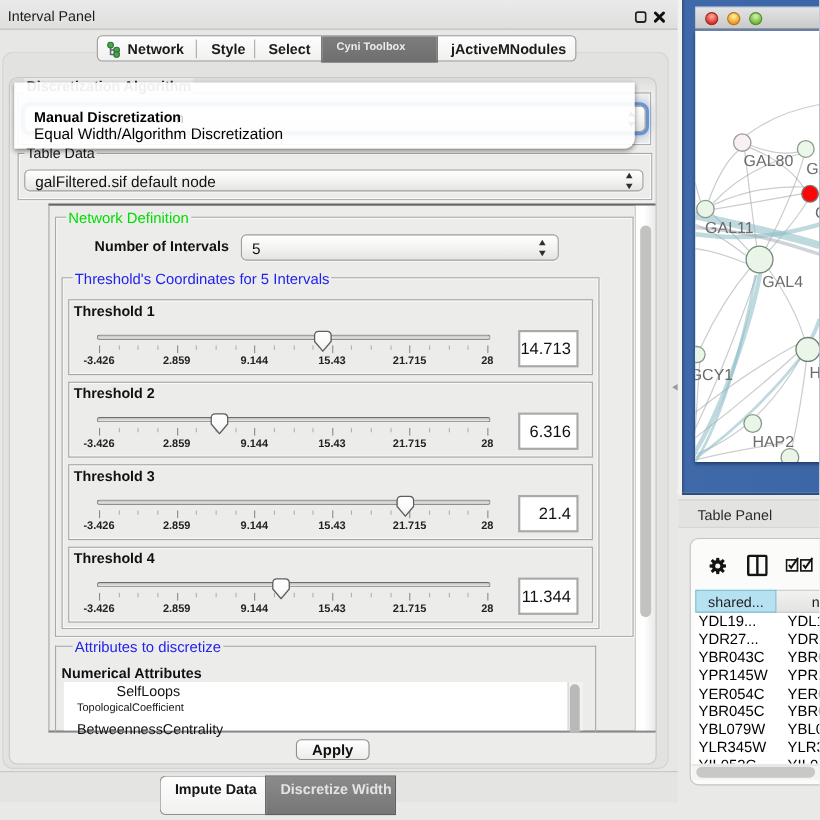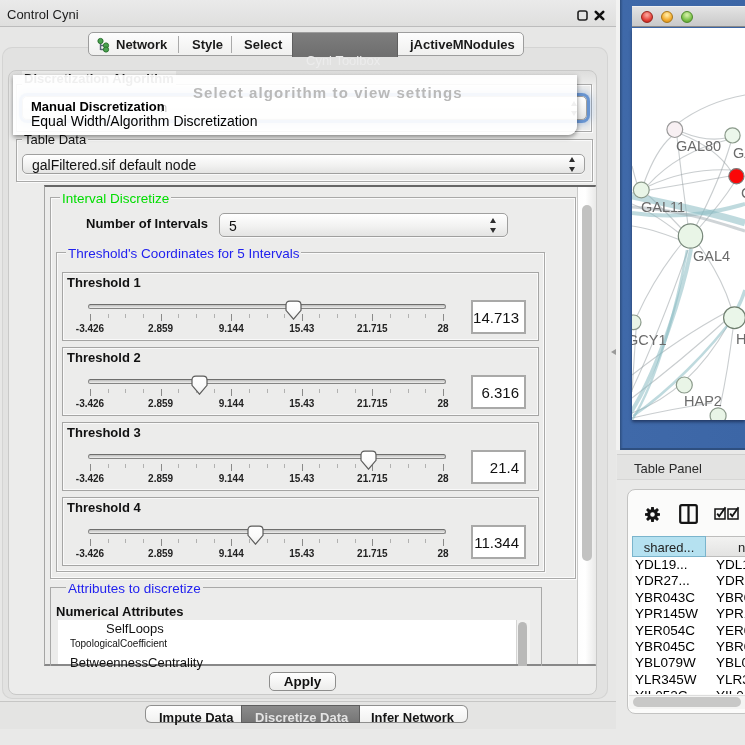--- a/index.html
+++ b/index.html
@@ -8,59 +8,59 @@
 
 #cp{left:0;top:0;width:616px;height:729px;background:#e7e7e6;border-bottom:1px solid #cdcdcc;}
 #titlebar{left:0;top:0;width:616px;height:27px;background:linear-gradient(#eaeaea,#dfdfde);border-bottom:1px solid #bcbcbc;}
 #titlebar .t{position:absolute;left:7px;top:7px;font-size:13px;color:#1c1c1c;}
 .tbicon{position:absolute;top:10px;}
 
 #tabbar{z-index:5;left:88px;top:32px;width:436px;height:24px;background:linear-gradient(#fdfdfd,#f0f0ef);border:1px solid #9d9d9d;border-radius:5px;}
 .tabtxt{position:absolute;top:4px;font-size:13px;font-weight:bold;color:#1a1a1a;white-space:nowrap;}
 .tabsep{position:absolute;top:3px;width:1px;height:17px;background:#aaa;}
 #seltab{position:absolute;left:203px;top:0px;width:106px;height:24px;background:linear-gradient(#7d7d7d,#6e6e6e);border-left:1px solid #5f5f5f;border-right:1px solid #5f5f5f;}
-#seltab span{position:absolute;left:13px;top:20px;font-size:13px;font-weight:normal;color:#ececec;white-space:nowrap;}
+#seltab span{position:absolute;left:13px;top:4px;font-size:10px;font-weight:bold;color:#ececec;white-space:nowrap;}
 
 #panelA{left:2px;top:47px;width:606px;height:652px;border-radius:10px;background:#e2e2e1;box-shadow:inset 0 0 0 1px #d4d4d3;}
 #panelB{left:8px;top:70px;width:589px;height:625px;border:1px solid #c9c9c8;border-radius:8px;background:linear-gradient(#dddddc,#ececeb 14px);}
 .group{border:1px solid #a9a9a8;box-shadow:inset 0 0 0 1px rgba(255,255,255,.75),1px 1px 0 rgba(255,255,255,.75);}
 .gtitle{position:absolute;font-size:13px;background:#ececeb;padding:0 2px;white-space:nowrap;}
 .blab{font-size:13px;font-weight:bold;color:#111;white-space:nowrap;position:absolute;}
 
 .combo{position:absolute;background:linear-gradient(#ffffff,#f2f2f1 55%,#e4e4e3);border:1px solid #9f9f9e;border-radius:5px;box-shadow:0 1px 0 rgba(255,255,255,.7);}
 .combo .v{position:absolute;left:9px;top:2px;font-size:14px;color:#111;}
 .updn{position:absolute;top:0;width:14px;height:100%;}
 .updn:before{content:"";position:absolute;left:3px;top:calc(50% - 10.5px);border:3.5px solid transparent;border-bottom:5.5px solid #2e2e2e;}
 .updn:after{content:"";position:absolute;left:3px;bottom:calc(50% - 10.5px);border:3.5px solid transparent;border-top:5.5px solid #2e2e2e;}
 
 .track{position:absolute;height:5px;background:linear-gradient(#bdbdbc,#efefee);border:1px solid #858584;border-top-color:#6e6e6d;border-radius:3px;}
 .mtick{position:absolute;top:0;width:1px;height:7px;background:#8a8a89;}
 .tlab{position:absolute;top:9px;font-size:10px;font-weight:bold;color:#222;transform:translateX(-50%);}
 .vbox{position:absolute;width:55px;height:34px;background:#fff;border:2px solid #a9a9a8;font-size:15px;color:#111;text-align:right;padding:7px 5px 0 0;}
 .thpanel{position:absolute;left:62px;width:477px;height:69px;border:1px solid #a5a5a4;box-shadow:inset 0 0 0 1px rgba(255,255,255,.7);background:#ececeb;}
 
-.seg{position:absolute;top:705px;height:18px;background:linear-gradient(#fefefe,#f1f1f0);border:1px solid #8f8f8e;}
+.seg{position:absolute;top:705px;height:36px;background:linear-gradient(#fefefe,#f1f1f0);border:1px solid #8f8f8e;}
 .seg span{position:absolute;top:4px;font-size:13px;font-weight:bold;color:#151515;white-space:nowrap;}
 
 #bluewin{left:620px;top:0;width:125px;height:450px;background:linear-gradient(90deg,#2e4f80 0,#3f69a9 3px,#3c66a6);border-bottom:2px solid #2e4f80;}
 #ntitle{left:632px;top:6px;width:113px;height:21px;background:linear-gradient(#e3e3e3,#c9c9c9);border-top:1px solid #f0f0f0;border-bottom:1px solid #8a8a8a;}
 .light{position:absolute;top:4px;width:12px;height:12px;border-radius:50%;}
 #canvas{left:632px;top:28px;width:113px;height:392px;background:#fff;box-shadow:0 2px 3px rgba(0,0,20,.45);}
 #tpbar{left:617px;top:454px;width:128px;height:26px;background:#e3e3e2;border-top:1px solid #cfcfce;border-bottom:1px solid #d6d6d5;}
 #tpbar span{position:absolute;left:17px;top:6px;font-size:13px;color:#2a2a2a;}
 #tpanel{left:627px;top:489px;width:125px;height:225px;background:#fbfbfa;border:1px solid #c3c3c2;border-radius:8px;}
 #rbg{left:616px;top:450px;width:129px;height:295px;background:#eaeae9;z-index:-1;}
 </style></head>
 <body>
 <div id="stage">
 <div id="rbg" class="abs"></div>
 <div id="cp" class="abs"></div>
 <div class="abs" style="left:616px;top:0;width:5px;height:450px;background:#f2f2f1;"></div>
 <div id="titlebar" class="abs">
-      <span class="t">Control Cyni</span>
+      <span class="t">Interval Panel</span>
   <svg class="tbicon" style="left:577px" width="11" height="11">
         <rect x="1" y="1" width="9" height="9" rx="2" fill="none" stroke="#222" stroke-width="1.6"></rect>
       </svg>
   <svg class="tbicon" style="left:594px" width="11" height="11">
         <path d="M1.8,1.8 L9.2,9.2 M9.2,1.8 L1.8,9.2" stroke="#111" stroke-width="2.6" stroke-linecap="round"></path>
       </svg>
 </div>
 <div id="tabbar" class="abs">
   <svg class="abs" style="left:7px;top:4px" width="16" height="16" viewBox="0 0 16 16">
     <path d="M4.5,5 v8 M4.5,8.5 h4 M4.5,12.5 h4" stroke="#5a6578" stroke-width="1.4" fill="none"></path>
@@ -93,21 +93,21 @@
   <span class="v" style="top:2px;">galFiltered.sif default node</span>
   <div class="updn" style="right:4px"></div>
 </div>
 
 <div class="abs" style="left:44px;top:185px;width:552px;height:481px;border-top:2px solid #666;border-bottom:2px solid #888;border-left:1px solid #a5a5a4;border-right:1px solid #a5a5a4;background:#ececeb;"></div>
 
 <div class="abs" style="left:577px;top:187px;width:19px;height:477px;background:linear-gradient(90deg,#fdfdfd,#ffffff 40%,#e9e9e8);border-left:1px solid #c9c9c8;"></div>
 <div class="abs" style="left:582px;top:205px;width:10px;height:356px;background:#c2c2c1;border-radius:5px;"></div>
 
 <div class="abs group" style="left:50px;top:197px;width:526px;height:382px;"></div>
-<span class="gtitle" style="left:60px;top:191px;font-size:13.5px;color:#00dd00;">Interval Discretize</span>
+<span class="gtitle" style="left:60px;top:191px;font-size:13.5px;color:#00dd00;">Network Definition</span>
 <span class="blab" style="left:86px;top:216px;">Number of Intervals</span>
 <div class="combo" style="left:219px;top:213px;width:289px;height:24px;">
   <span class="v" style="top:4px;">5</span>
   <div class="updn" style="right:6px"></div>
 </div>
 
 <div class="abs group" style="left:56px;top:252px;width:489px;height:320px;"></div>
 <span class="gtitle" style="left:66px;top:246px;font-size:13.5px;color:#2222ee;">Threshold's Coordinates for 5 Intervals</span>
 
 <div id="throws">
@@ -287,28 +287,24 @@
 <span class="abs" style="left:70px;top:638px;font-size:10px;color:#111;">TopologicalCoefficient</span>
 <span class="abs" style="left:70px;top:655px;font-size:13px;color:#111;">BetweennessCentrality</span>
 
 <div class="abs" style="left:269px;top:671.5px;width:67px;height:19px;background:linear-gradient(#ffffff,#ececeb);border:1px solid #8e8e8d;border-radius:5px;text-align:center;font-size:13.5px;font-weight:bold;color:#111;padding-top:1px;">Apply</div>
 
 <div class="abs" style="left:0px;top:701px;width:616px;height:28px;background:#e4e4e3;border-top:1px solid #c6c6c5;"></div>
 <div class="seg" style="left:145px;width:96px;border-radius:6px 0 0 6px;border-right:none;">
       <span style="left:13px;">Impute Data</span>
     </div>
 <div class="seg" style="left:241px;width:119px;background:linear-gradient(#8b8b8b,#767676);border-color:#5e5e5e;">
-      <span style="left:13px;color:#e4e4e4;">Discretize Data</span>
+      <span style="left:13px;color:#e4e4e4;">Discretize Width</span>
     </div>
-<div class="seg" style="left:360px;width:108px;border-radius:0 6px 6px 0;border-left:none;">
-      <span style="left:11px;">Infer Network</span>
-    </div>
 
 <div class="abs" style="left:13px;top:75px;width:564px;height:60px;background:rgba(255,255,255,.93);border-radius:0 0 9px 0;box-shadow:0 2px 5px rgba(0,0,0,.45);"></div>
-<span class="abs" style="left:193px;top:84px;font-size:15px;font-weight:bold;letter-spacing:1.1px;color:#b9b9b9;">Select algorithm to view settings</span>
 <span class="abs" style="left:31px;top:99px;font-size:13px;font-weight:bold;color:#000;">Manual Discretization</span>
     <span class="abs" style="left:160px;top:100px;font-size:13px;color:rgba(40,40,40,.25);">n</span>
 <span class="abs" style="left:31px;top:112.5px;font-size:14px;color:#000;">Equal Width/Algorithm Discretization</span>
 
 <div id="bluewin" class="abs"></div>
 <div id="ntitle" class="abs">
   <div class="light" style="left:9px;background:radial-gradient(circle at 50% 30%,#f99d94 10%,#e4423a 60%,#b01309);border:1px solid #98251d;"></div>
   <div class="light" style="left:29px;background:radial-gradient(circle at 50% 30%,#ffe69a 10%,#f2ab2d 60%,#cd8414);border:1px solid #a87718;"></div>
   <div class="light" style="left:49px;background:radial-gradient(circle at 50% 30%,#cdeb9e 10%,#7cc24a 60%,#4e9427);border:1px solid #4f8a2b;"></div>
 </div>

